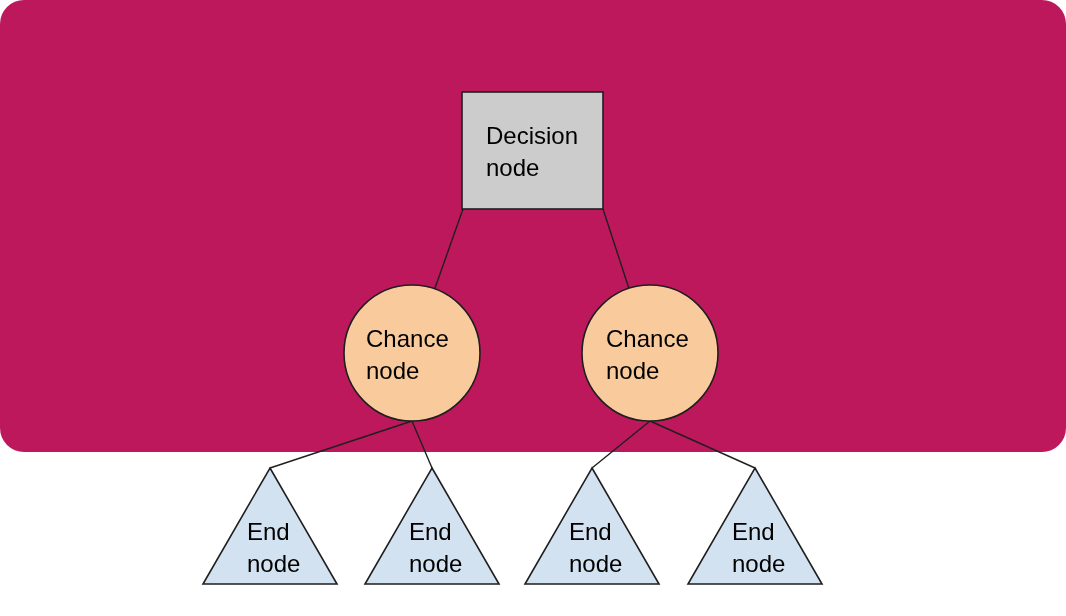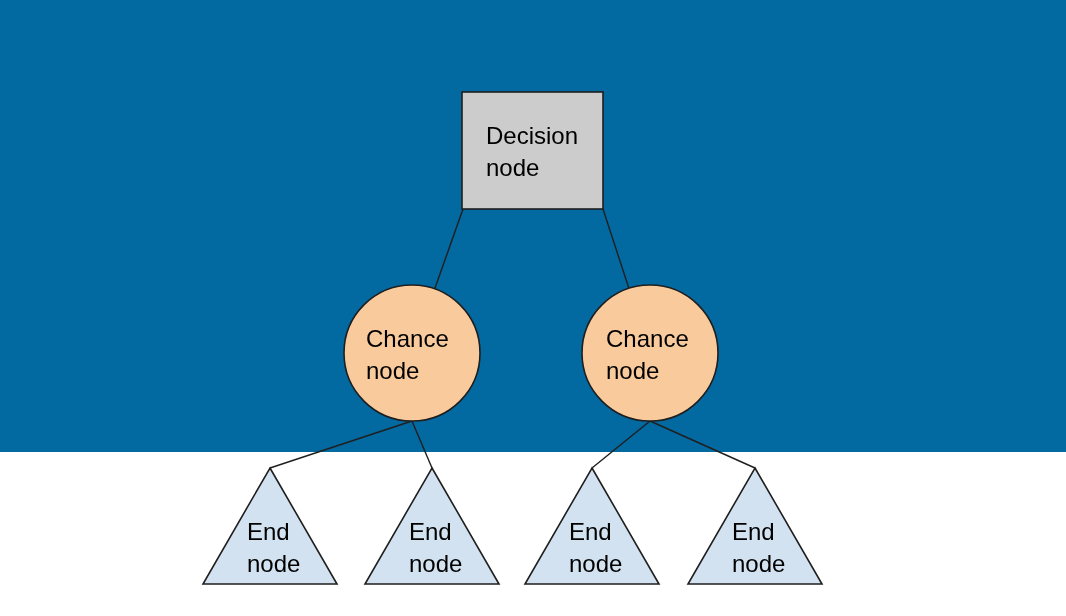--- a/index.html
+++ b/index.html
@@ -7,21 +7,22 @@
     padding: 0;
     background: #ffffff;
     width: 1066px;
     height: 616px;
     overflow: hidden;
   }
   .canvas {
     position: relative;
     width: 1066px;
     height: 452px;
-    background: #0369a1;
+    background: #be185d;
+    border-radius: 24px;
   }
   svg { display: block; }
   .edge {
     stroke: #1f1f1f;
     stroke-width: 1.4;
     fill: none;
   }
   .shape {
     stroke: #1f1f1f;
     stroke-width: 1.6;

